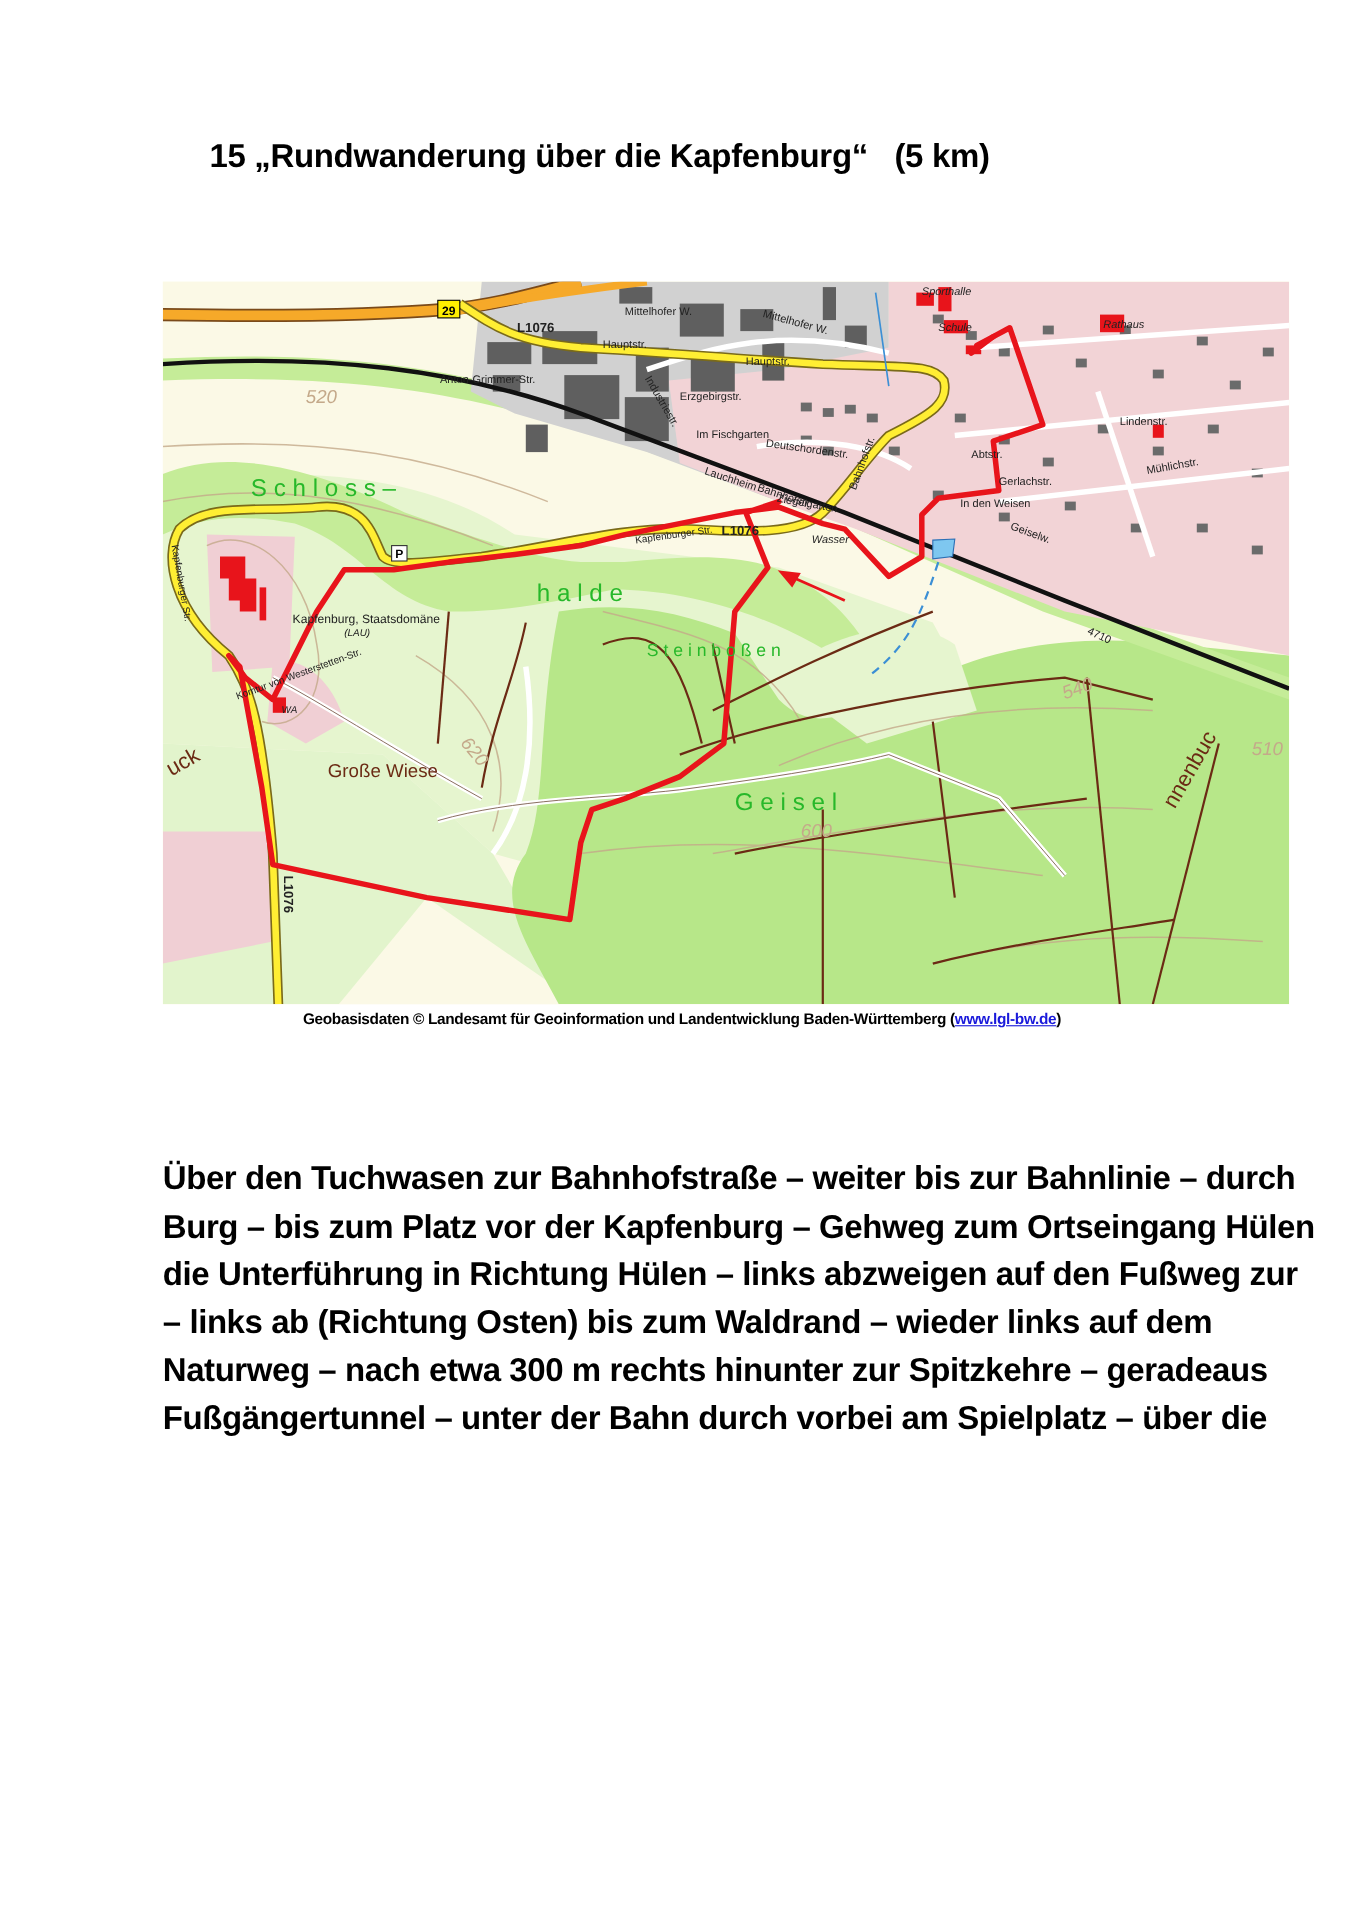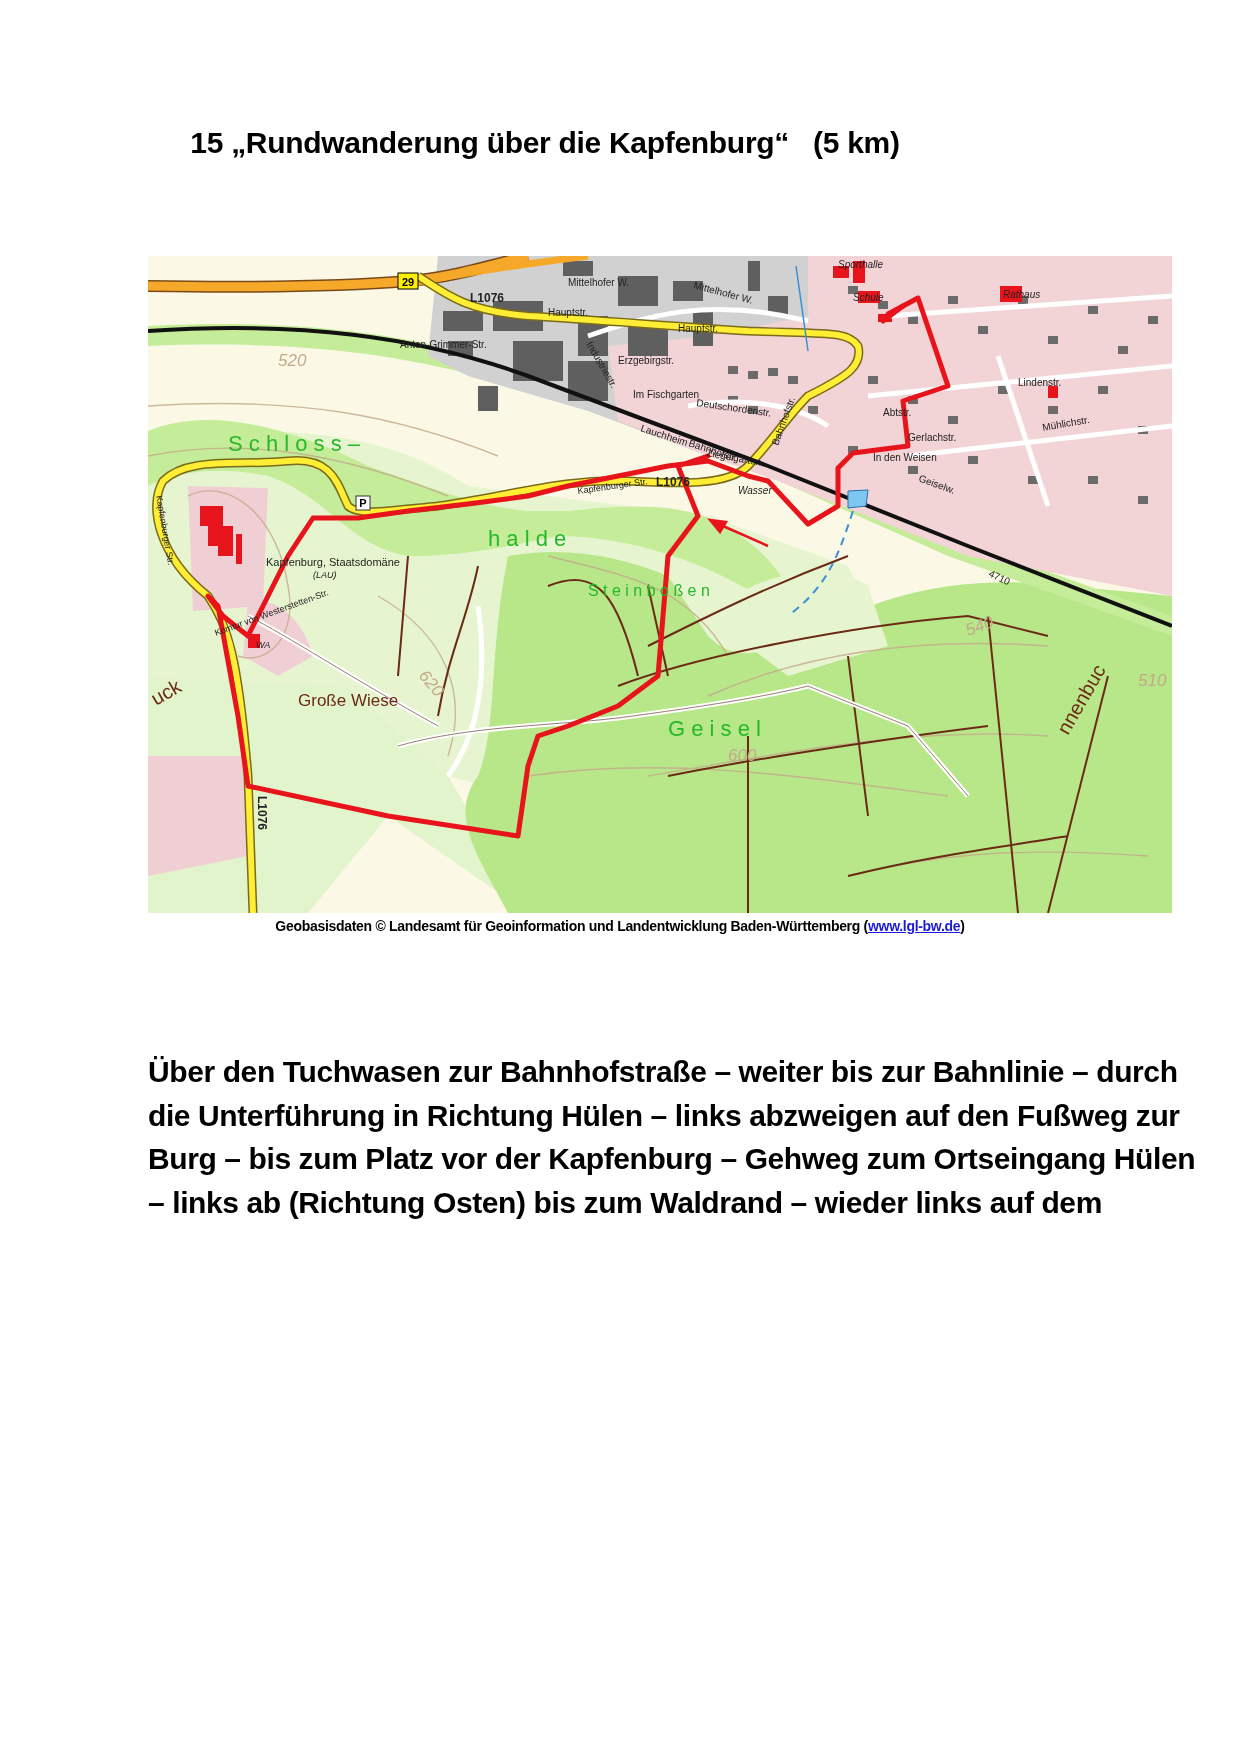--- a/index.html
+++ b/index.html
@@ -239,16 +239,18 @@
       <text x="0" y="0" transform="translate(270 420) rotate(50)">620</text>
       <text x="990" y="430">510</text>
     </g>
   </svg>
 </div>
 
 <div class="caption"><span>Geobasisdaten © Landesamt für Geoinformation und Landentwicklung Baden-Württemberg (</span><a>www.lgl-bw.de</a><span>)</span></div>
 
 <div class="body-text">
   <span class="line">Über den Tuchwasen zur Bahnhofstraße – weiter bis zur Bahnlinie – durch</span>
+  <span class="line">Burg – bis zum Platz vor der Kapfenburg – Gehweg zum Ortseingang Hülen</span>
   <span class="line">die Unterführung in Richtung Hülen – links abzweigen auf den Fußweg zur</span>
-  <span class="line">Burg – bis zum Platz vor der Kapfenburg – Gehweg zum Ortseingang Hülen</span>
   <span class="line">– links ab (Richtung Osten) bis zum Waldrand – wieder links auf dem</span>
+  <span class="line">Naturweg – nach etwa 300 m rechts hinunter zur Spitzkehre – geradeaus</span>
+  <span class="line">Fußgängertunnel – unter der Bahn durch vorbei am Spielplatz – über die</span>
 </div>
 
 </body></html>

